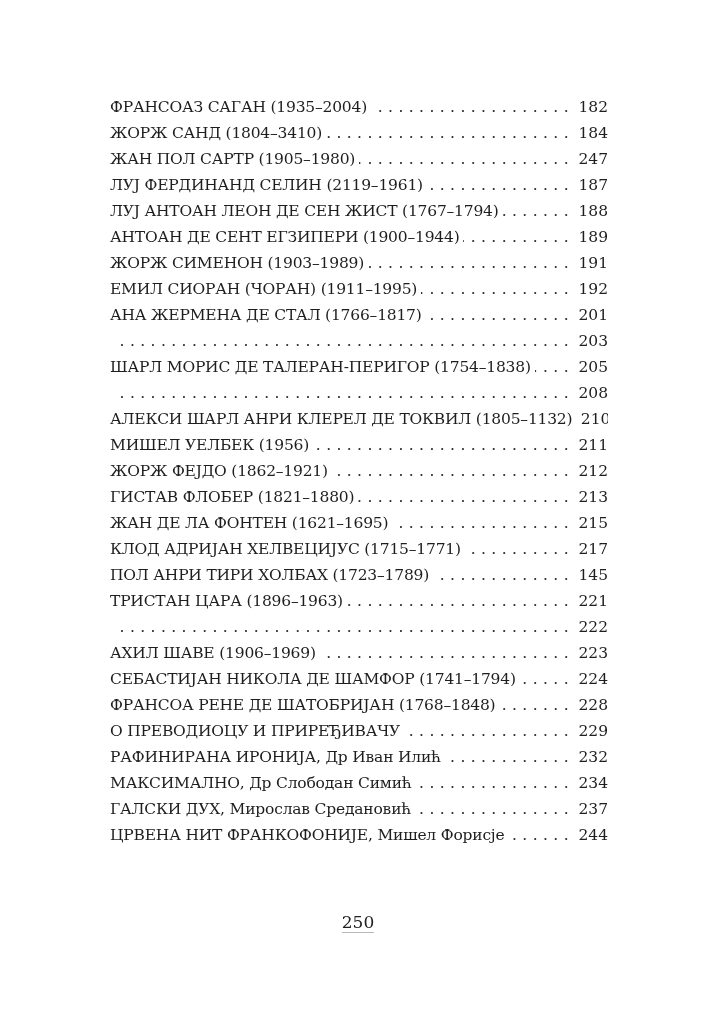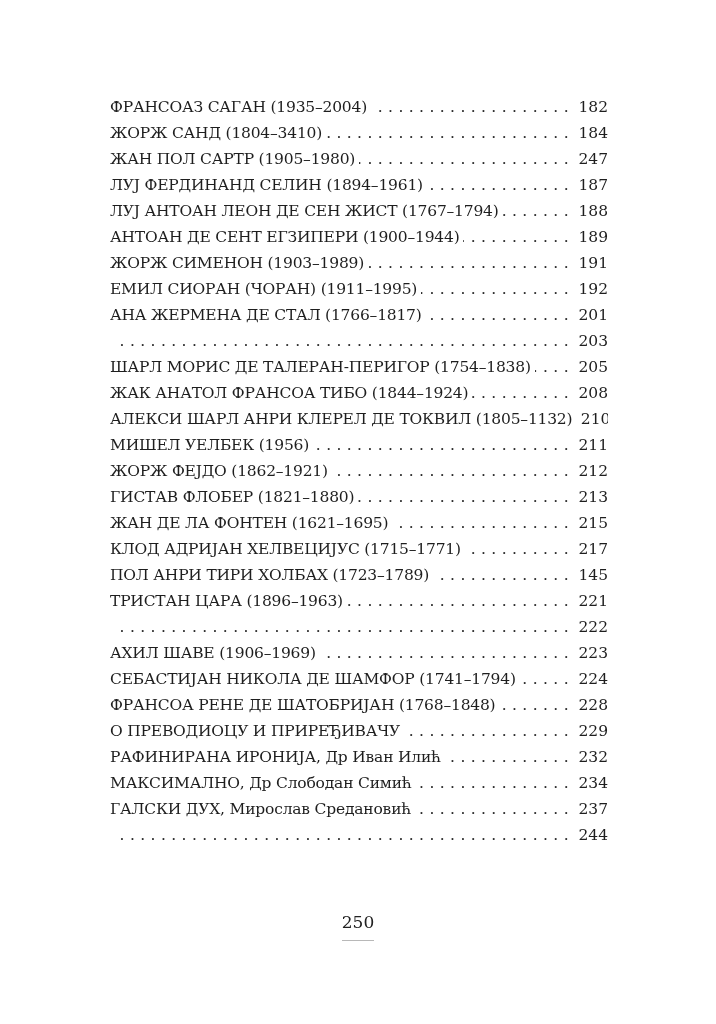--- a/index.html
+++ b/index.html
@@ -53,21 +53,21 @@
       position: absolute;
       top: 912px;
       left: 0;
       width: 716px;
       text-align: center;
       font-size: 17px;
       color: #222;
     }
     .page-number span {
       border-bottom: 1px solid #b8b8b8;
-      padding-bottom: 8px;
+      padding-bottom: 0px;
     }
   </style>
 </head>
 <body>
 
 <div class="toc">
   <div class="toc-row">
       <span class="toc-title">ФРАНСОАЗ САГАН (1935–2004)</span>
       <span class="toc-leader">................................................................................</span>
       <span class="toc-page">182</span>
@@ -76,21 +76,21 @@
       <span class="toc-title">ЖОРЖ САНД (1804–3410)</span>
       <span class="toc-leader">................................................................................</span>
       <span class="toc-page">184</span>
     </div>
   <div class="toc-row">
       <span class="toc-title">ЖАН ПОЛ САРТР (1905–1980)</span>
       <span class="toc-leader">................................................................................</span>
       <span class="toc-page">247</span>
     </div>
   <div class="toc-row">
-      <span class="toc-title">ЛУЈ ФЕРДИНАНД СЕЛИН (1894–1961)</span>
+      <span class="toc-title">ЛУЈ ФЕРДИНАНД СЕЛИН (2119–1961)</span>
       <span class="toc-leader">................................................................................</span>
       <span class="toc-page">187</span>
     </div>
   <div class="toc-row">
       <span class="toc-title">ЛУЈ АНТОАН ЛЕОН ДЕ СЕН ЖИСТ (1767–1794)</span>
       <span class="toc-leader">................................................................................</span>
       <span class="toc-page">188</span>
     </div>
   <div class="toc-row">
       <span class="toc-title">АНТОАН ДЕ СЕНТ ЕГЗИПЕРИ (1900–1944)</span>
@@ -115,21 +115,20 @@
   <div class="toc-row">
       <span class="toc-leader">................................................................................</span>
       <span class="toc-page">203</span>
     </div>
   <div class="toc-row">
       <span class="toc-title">ШАРЛ МОРИС ДЕ ТАЛЕРАН-ПЕРИГОР (1754–1838)</span>
       <span class="toc-leader">................................................................................</span>
       <span class="toc-page">205</span>
     </div>
   <div class="toc-row">
-      <span class="toc-title">ЖАК АНАТОЛ ФРАНСОА ТИБО (1844–1924)</span>
       <span class="toc-leader">................................................................................</span>
       <span class="toc-page">208</span>
     </div>
   <div class="toc-row">
       <span class="toc-title">АЛЕКСИ ШАРЛ АНРИ КЛЕРЕЛ ДЕ ТОКВИЛ (1805–1132)</span>
       <span class="toc-leader">................................................................................</span>
       <span class="toc-page">210</span>
     </div>
   <div class="toc-row">
       <span class="toc-title">МИШЕЛ УЕЛБЕК (1956)</span>
@@ -199,20 +198,21 @@
       <span class="toc-title">МАКСИМАЛНО, Др Слободан Симић</span>
       <span class="toc-leader">................................................................................</span>
       <span class="toc-page">234</span>
     </div>
   <div class="toc-row">
       <span class="toc-title">ГАЛСКИ ДУХ, Мирослав Средановић</span>
       <span class="toc-leader">................................................................................</span>
       <span class="toc-page">237</span>
     </div>
   <div class="toc-row">
+      <span class="toc-title">ЦРВЕНА НИТ ФРАНКОФОНИЈЕ, Мишел Форисје</span>
       <span class="toc-leader">................................................................................</span>
       <span class="toc-page">244</span>
     </div>
 </div>
 
 <div class="page-number">
   <span>250</span>
 </div>
 
 </body></html>

